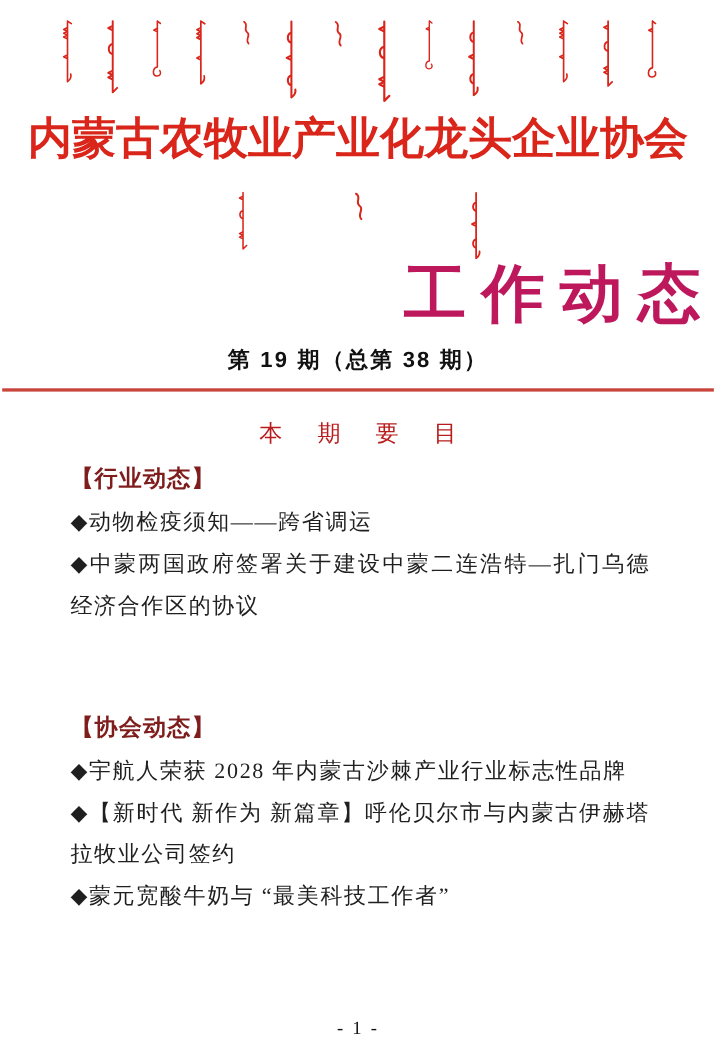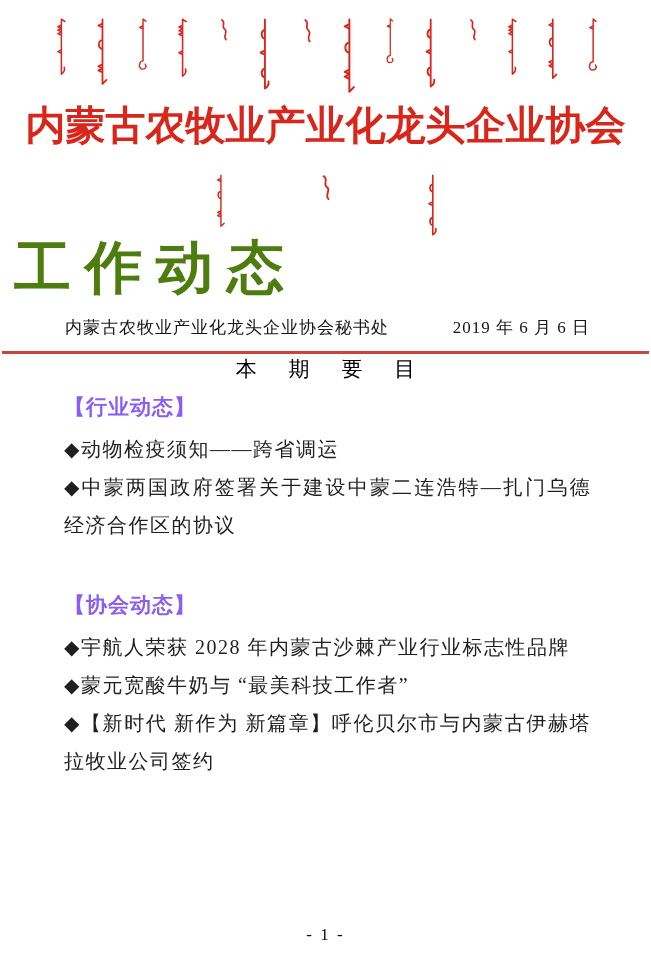--- a/index.html
+++ b/index.html
@@ -34,25 +34,25 @@
     text-align:center;
     font-size:40px;
     line-height:48px;
     font-weight:700;
     color:#d9251a;
     letter-spacing:0px;
     white-space:nowrap;
   }
   .bulletin-title{
     margin-top:0px;
-    text-align:left;
+    text-align:right;
     font-size:57px;
     line-height:64px;
     font-weight:700;
-    color:#4d7c0f;
+    color:#be185d;
     letter-spacing:14px;
     text-indent:14px;
     white-space:nowrap;
   }
   .issue-line{
     margin-top:14px;
     text-align:center;
     font-family:"Liberation Sans","DejaVu Sans",sans-serif;
     font-size:20px;
     line-height:28px;
@@ -70,43 +70,43 @@
     color:#151515;
     letter-spacing:1px;
   }
   .red-rule{
     height:3px;
     background:#c9453c;
     margin:11px 2px 0 2px;
   }
   
   .toc-heading{
-    margin-top:0;
+    margin-top:24px;
     text-align:center;
     font-family:"Liberation Sans","DejaVu Sans",sans-serif;
     font-size:21px;
     line-height:30px;
     font-weight:400;
-    color:#000000;
+    color:#b91c1c;
     letter-spacing:13px;
     text-indent:13px;
   }
   .toc{
     margin:10px 60px 0 64px;
   }
   .sec-title{
-    font-family:Liberation Mono, monospace;
+    font-family:Liberation Serif, serif;
     font-size:21px;
     line-height:30px;
     font-weight:700;
-    color:#8b5cf6;
+    color:#7f1d1d;
     margin:0 0 6px 0;
     letter-spacing:1px;
   }
-  .sec-title.second{margin-top:48px;}
+  .sec-title.second{margin-top:76px;}
   .toc-item{
     margin:0;
     font-size:20px;
     line-height:38px;
     letter-spacing:1.5px;
     text-align:justify;
     color:#1f1f1f;
   }
   
   .footer{
@@ -198,37 +198,34 @@
       <svg viewBox="0 0 22 40" height="28">
         <use href="#mg-s"></use>
       </svg>
       <svg viewBox="0 0 22 100" height="62">
         <use href="#mg-d"></use>
       </svg>
     </div>
 
   <div class="bulletin-title">工作动态</div>
 
-
-  <div class="issuer-row">
-    <span>内蒙古农牧业产业化龙头企业协会秘书处</span>
-    <span>2019 年 6 月 6 日</span>
-  </div>
+  <div class="issue-line">第 19 期（总第 38 期）</div>
+
 
   <div class="red-rule"></div>
 
   <div class="toc-heading">本 期 要 目</div>
 
   <div class="toc">
 
     <div class="sec-title">【行业动态】</div>
     <p class="toc-item">◆动物检疫须知——跨省调运</p>
     <p class="toc-item">◆中蒙两国政府签署关于建设中蒙二连浩特—扎门乌德经济合作区的协议</p>
 
     <div class="sec-title second">【协会动态】</div>
     <p class="toc-item">◆宇航人荣获 2028 年内蒙古沙棘产业行业标志性品牌</p>
+    <p class="toc-item">◆【新时代 新作为 新篇章】呼伦贝尔市与内蒙古伊赫塔拉牧业公司签约</p>
     <p class="toc-item">◆蒙元宽酸牛奶与 “最美科技工作者”</p>
-    <p class="toc-item">◆【新时代 新作为 新篇章】呼伦贝尔市与内蒙古伊赫塔拉牧业公司签约</p>
   </div>
 
   <div class="footer">- 1 -</div>
 
 </div>
 
 </body></html>

